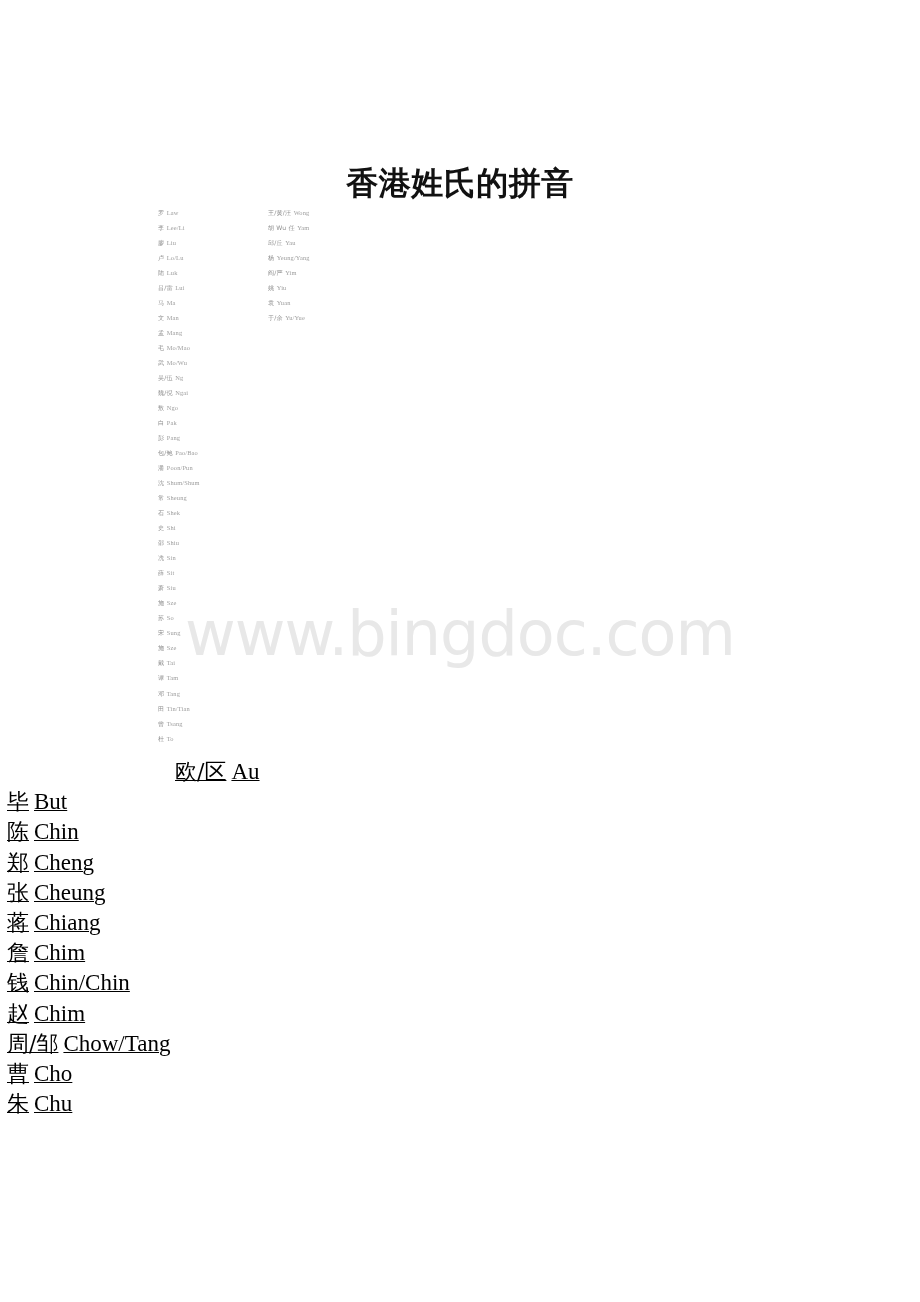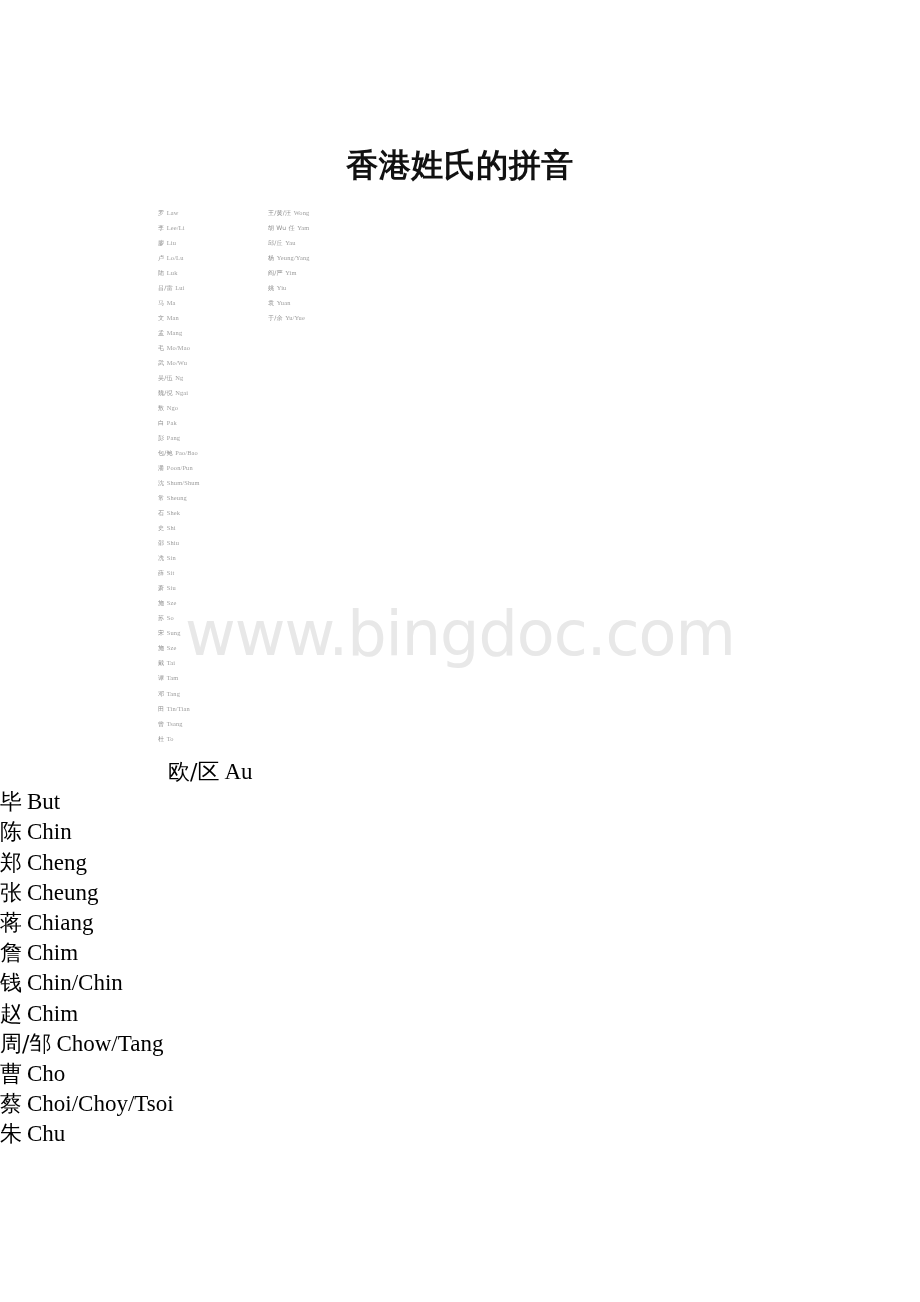--- a/index.html
+++ b/index.html
@@ -20,21 +20,21 @@
   .page {
     position: absolute;
     inset: 0;
     width: 920px;
     height: 1302px;
   }
 
   
   .doc-title {
     position: absolute;
-    top: 122px;
+    top: 140px;
     left: 0;
     width: 920px;
     text-align: center;
     font-family: "DejaVu Serif", "Liberation Serif", serif;
     font-size: 32px;
     font-weight: 700;
     line-height: 44px;
     letter-spacing: 0.5px;
     color: #111111;
     white-space: nowrap;
@@ -100,22 +100,23 @@
     letter-spacing: -1px;
     white-space: nowrap;
     pointer-events: none;
     user-select: none;
   }
 
   
   .main-list {
     position: absolute;
     top: 757px;
-    left: 0;
+    left: 7px;
     width: 912px;
+    text-decoration: underline;
   }
 
   .main-row {
     height: 30.2px;
     line-height: 30.2px;
     font-size: 0;
     white-space: nowrap;
   }
   .main-row.indented {
     padding-left: 168px;
@@ -201,17 +202,16 @@
       <div class="main-row"><span class="han">毕</span><span class="rom">But</span></div>
       <div class="main-row"><span class="han">陈</span><span class="rom">Chin</span></div>
       <div class="main-row"><span class="han">郑</span><span class="rom">Cheng</span></div>
       <div class="main-row"><span class="han">张</span><span class="rom">Cheung</span></div>
       <div class="main-row"><span class="han">蒋</span><span class="rom">Chiang</span></div>
       <div class="main-row"><span class="han">詹</span><span class="rom">Chim</span></div>
       <div class="main-row"><span class="han">钱</span><span class="rom">Chin/Chin</span></div>
       <div class="main-row"><span class="han">赵</span><span class="rom">Chim</span></div>
       <div class="main-row"><span class="han">周/邹</span><span class="rom">Chow/Tang</span></div>
       <div class="main-row"><span class="han">曹</span><span class="rom">Cho</span></div>
-      <div class="main-row"><span class="han">蔡</span><span class="rom">Choi/Choy/Tsoi</span></div>
       <div class="main-row"><span class="han">朱</span><span class="rom">Chu</span></div>
     </div>
 
 </div>
 
 </body></html>

